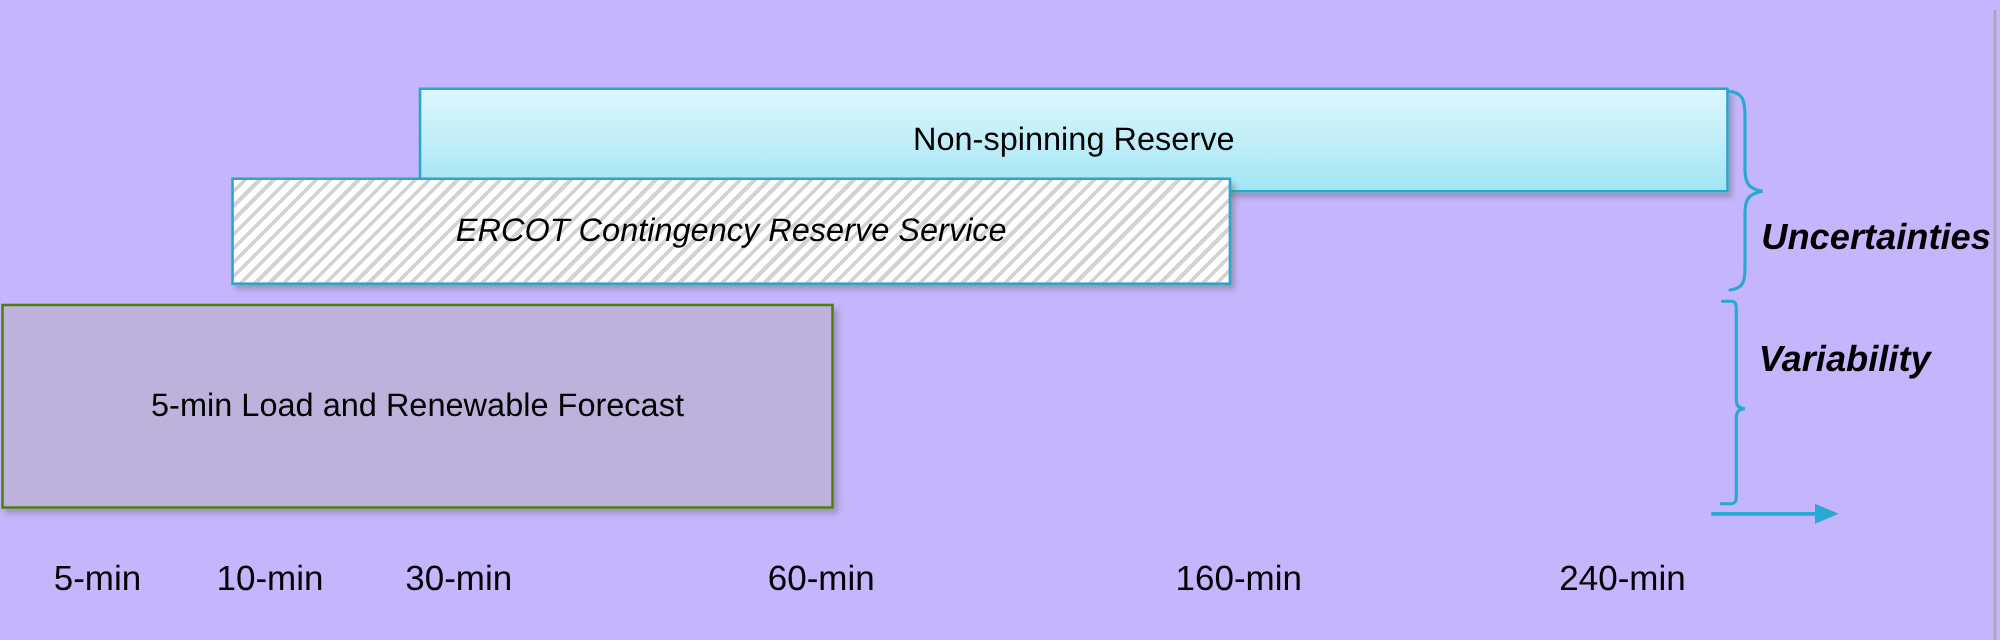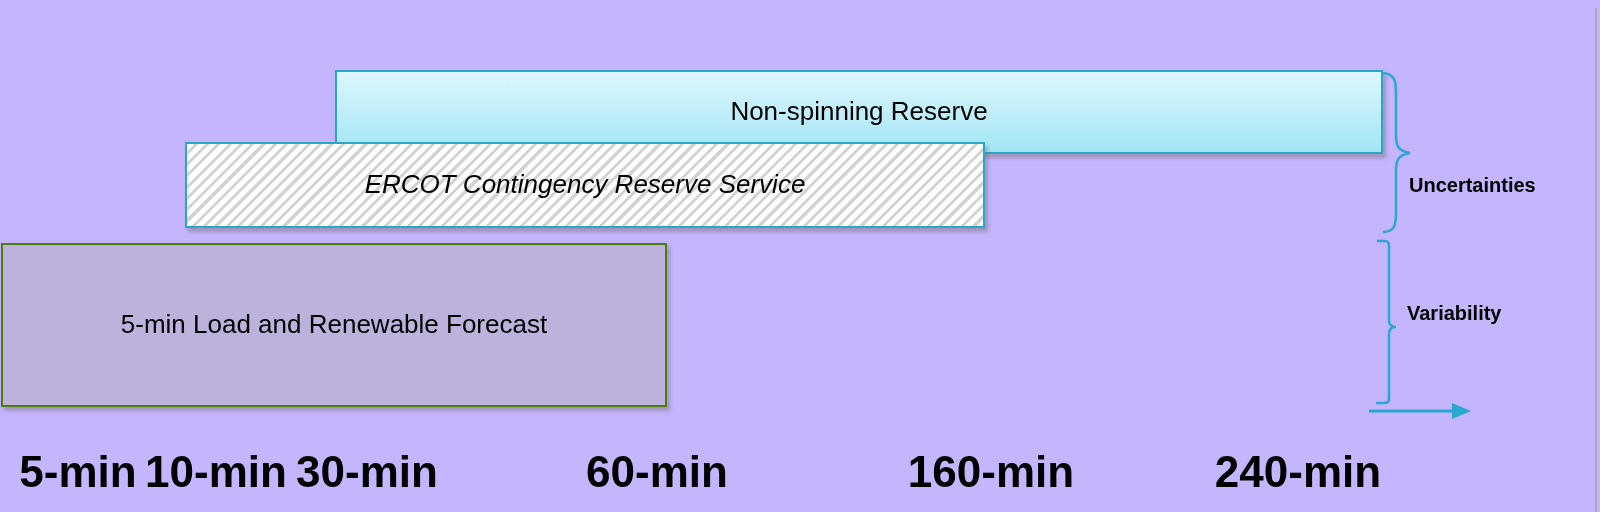--- a/index.html
+++ b/index.html
@@ -55,33 +55,34 @@
   .bar-midterm {
     left: 669px; top: 330px; width: 700px; height: 78px;
     border: 1px solid #9488c2;
     background: #bcb2db;
   }
   .bar-midterm .wrap2 {
     width: 560px;
   }
   .side-label {
     position: absolute;
-    font-size: 20px;
+    font-size: 29px;
     font-weight: bold;
     white-space: nowrap;
     color: #000;
+    font-style: italic;
   }
   .label-uncertainties { left: 1409px; top: 174px; }
-  .label-variability  { left: 1407px; top: 302px; }
+  .label-variability  { left: 1407px; top: 272px; }
   .axis-tick {
     position: absolute;
     top: 447px;
     transform: translateX(-50%);
-    font-size: 44px;
-    font-weight: bold;
+    font-size: 28px;
+    font-weight: normal;
     white-space: nowrap;
     color: #000;
   }
   .cyan-overlay {
     position: absolute;
     left: 0; top: 0;
     width: 1600px; height: 512px;
     pointer-events: none;
   }
   .right-edge {

